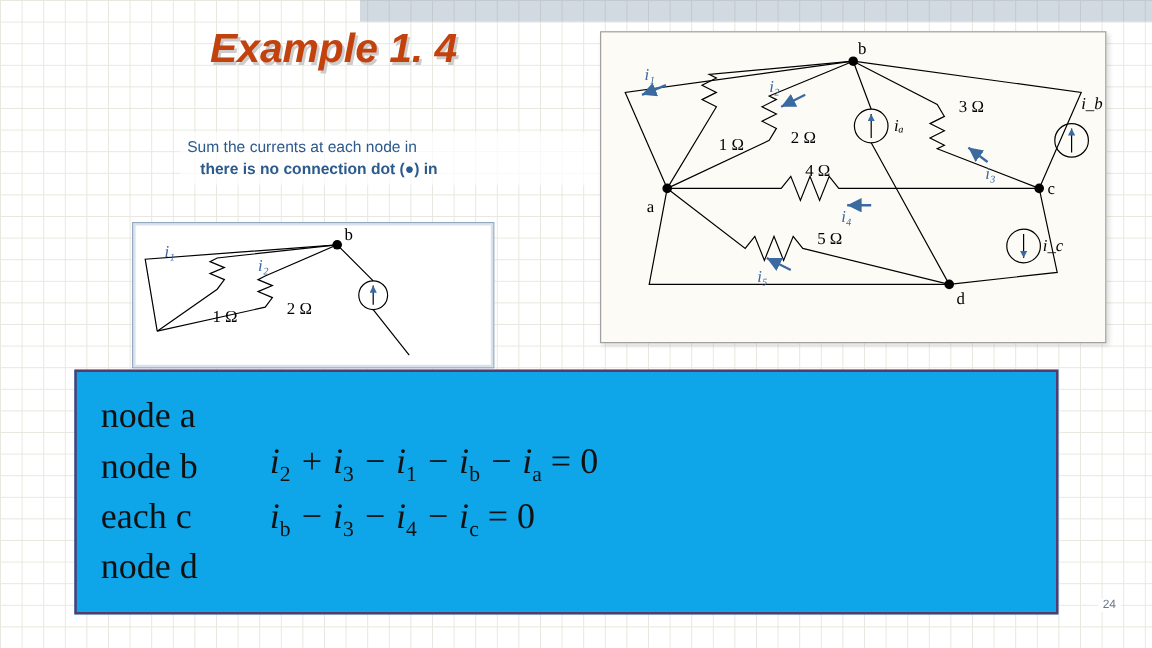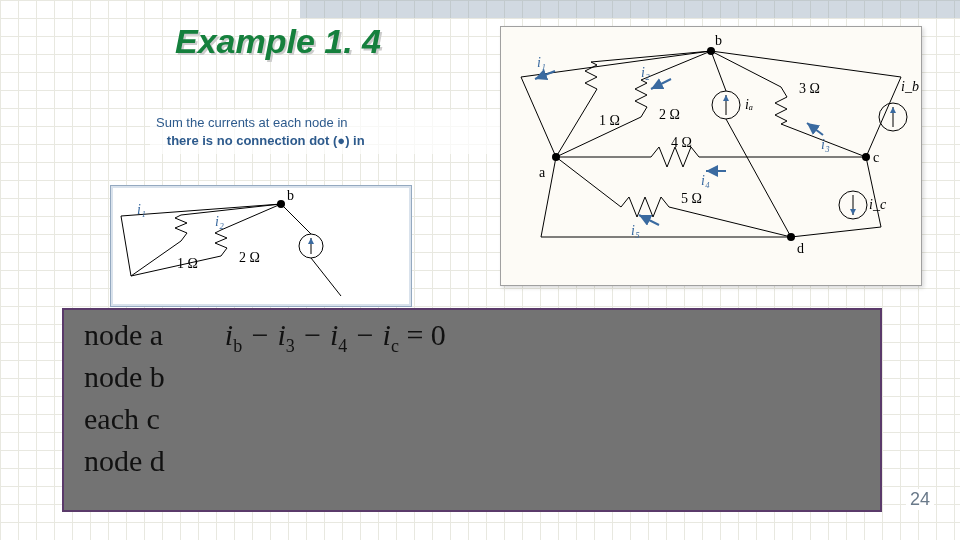--- a/index.html
+++ b/index.html
@@ -25,21 +25,21 @@
     background: #7a91a8;
     opacity: .35;
   }
   .title {
     position: absolute;
     top: 22px; left: 175px;
     font-family: Verdana, Arial, sans-serif;
     font-weight: bold;
     font-style: italic;
     font-size: 34px;
-    color: #15803d;
+    color: #c2410c;
     text-shadow: 2px 2px 0 #ccc;
   }
   .instruction {
     position: absolute;
     top: 110px; left: 150px;
     width: 420px;
     font-family: Verdana, Arial, sans-serif;
     font-size: 13px;
     color: #2d5a8c;
     background: rgba(255,255,255,.7);
@@ -69,27 +69,27 @@
     width: 100%; height: 100%;
   }
   .circuit-label {
     font-family: 'Times New Roman', serif;
     font-size: 14px;
   }
   .equations {
     position: absolute;
     left: 62px; bottom: 28px;
     width: 820px; height: 204px;
-    background: #737373;
+    background: #0ea5e9;
     border: 2px solid #5a3a6a;
     padding: 8px 20px;
     box-sizing: border-box;
     display: flex;
     flex-direction: row;
-    align-items: flex-start;
+    align-items: center;
     gap: 60px;
   }
   .eq-lhs {
     display: flex;
     flex-direction: column;
     gap: 8px;
     font-size: 30px;
     color: #111;
   }
   .eq-rhs {
@@ -99,21 +99,21 @@
     font-size: 30px;
     color: #111;
   }
   .eq-line { white-space: nowrap; font-style: italic; }
   .eq-line .sub { font-size: 18px; vertical-align: sub; font-style: normal; }
   .eq-line .rm { font-style: normal; }
   .page-num {
     position: absolute;
     right: 26px; bottom: 30px;
     font-family: Verdana, Arial, sans-serif;
-    font-size: 18px;
+    font-size: 10px;
     color: #6a7a8a;
     background: #fff;
     padding: 0 4px;
   }
 </style>
 </head>
 <body>
 
 <div class="grid-bg"></div>
 <div class="top-bar"></div>
@@ -207,17 +207,18 @@
 </div>
 
 <div class="equations">
   <div class="eq-lhs">
     <div>node a</div>
     <div>node b</div>
     <div>each c</div>
     <div>node d</div>
   </div>
   <div class="eq-rhs">
+    <div class="eq-line">i<span class="sub">2</span> + i<span class="sub">3</span> − i<span class="sub">1</span> − i<span class="sub">b</span> − i<span class="sub">a</span> <span class="rm">= 0</span></div>
     <div class="eq-line">i<span class="sub">b</span> − i<span class="sub">3</span> − i<span class="sub">4</span> − i<span class="sub">c</span> <span class="rm">= 0</span></div>
   </div>
 </div>
 
 <div class="page-num">24</div>
 
 </body></html>

